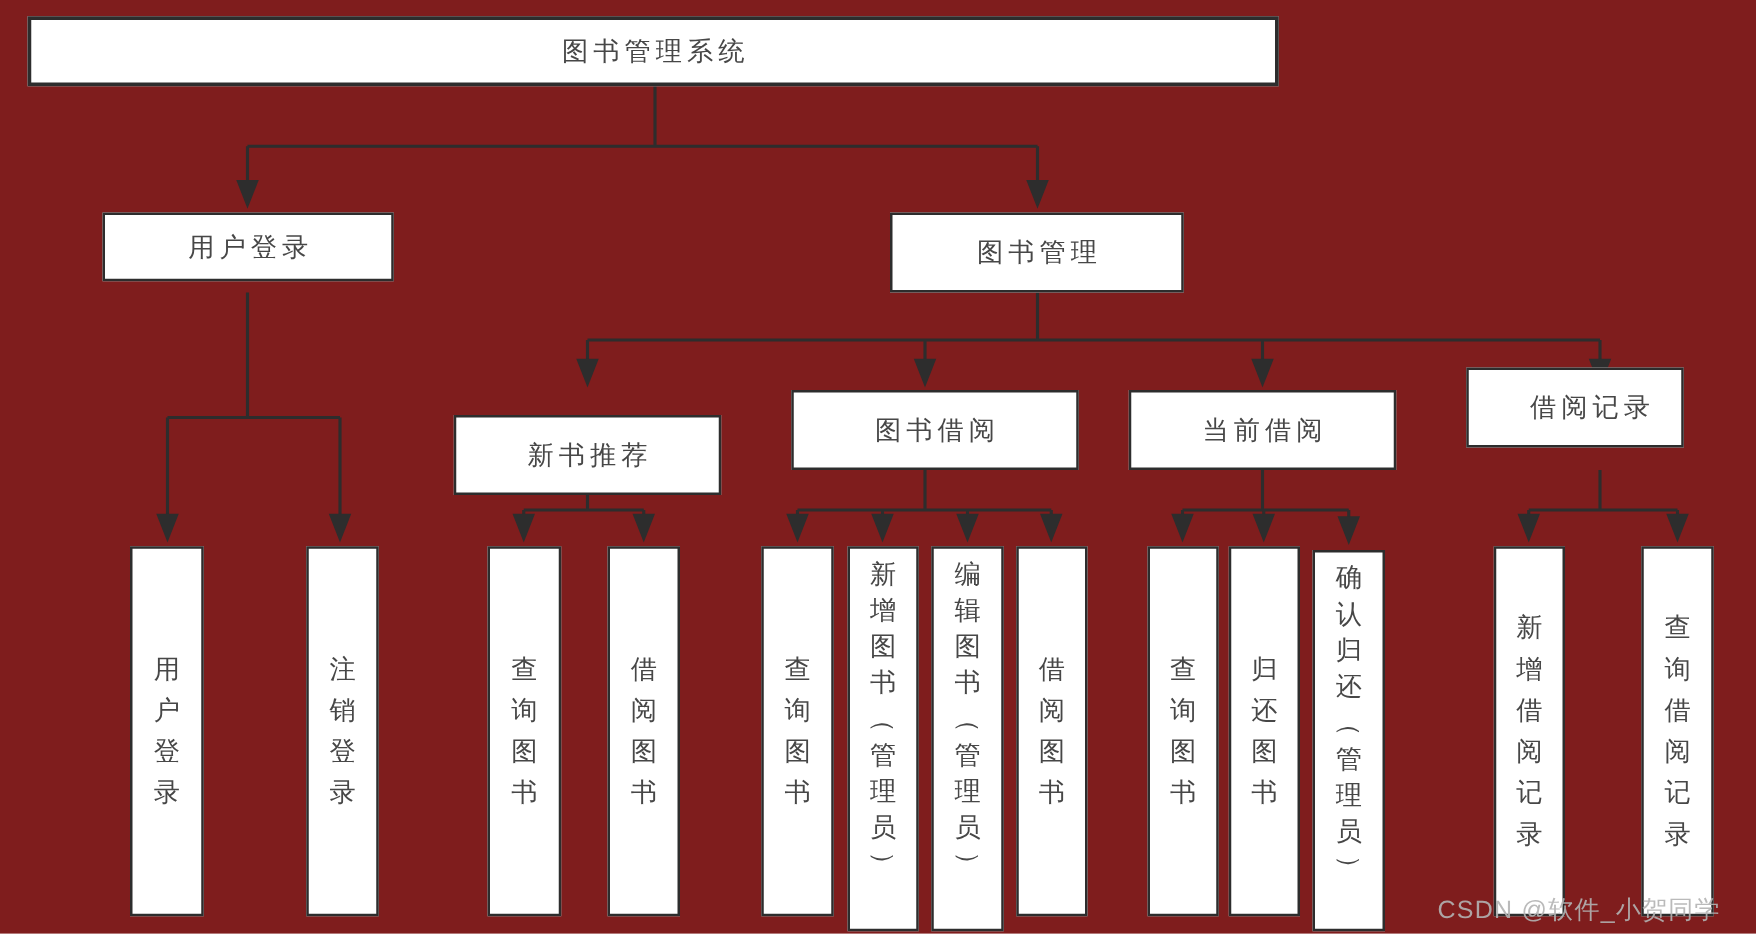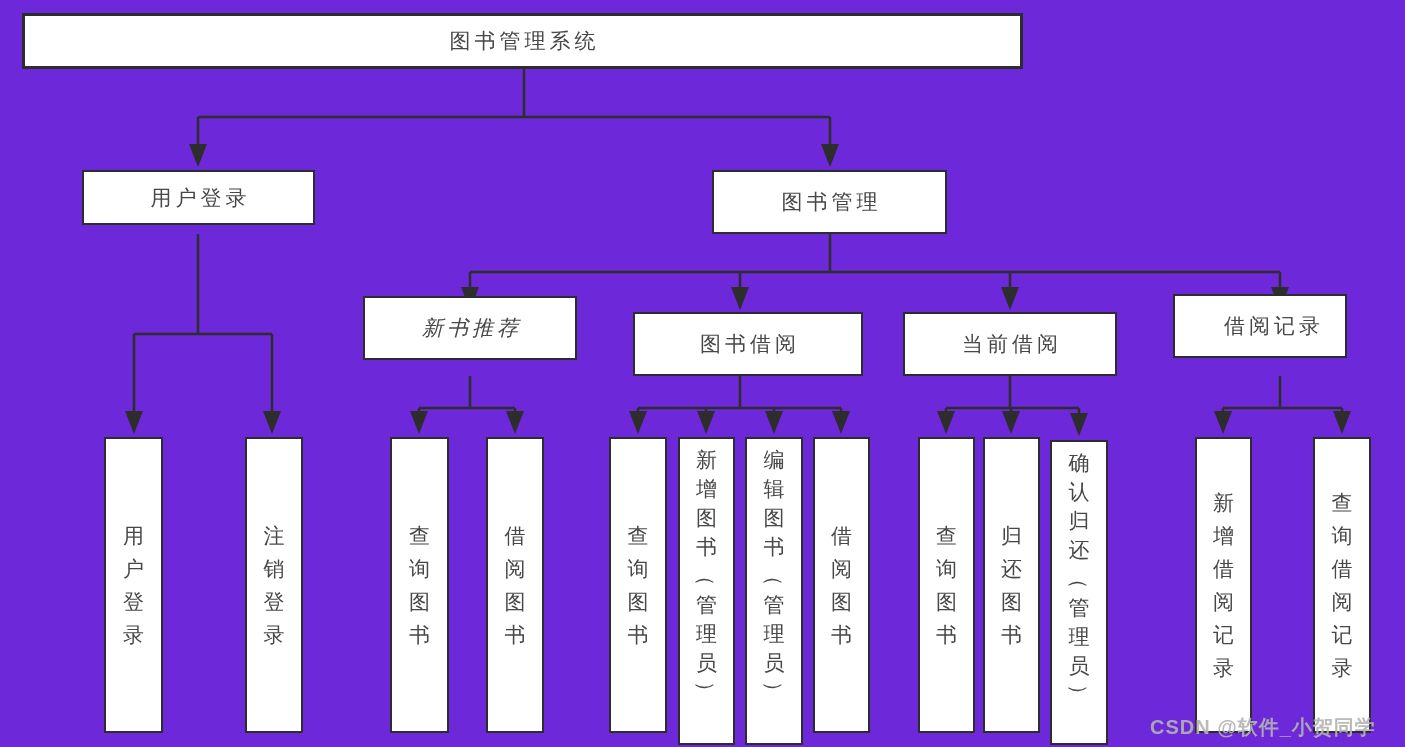--- a/index.html
+++ b/index.html
@@ -1,20 +1,20 @@
 <!DOCTYPE html>
 <html><head>
 <meta charset="utf-8">
 <style>
   html, body { margin: 0; padding: 0; background: #ffffff; }
   .canvas {
     position: relative;
     width: 1405px;
     height: 747px;
-    background: #6d28d9;
+    background: #7f1d1d;
     font-family: "Liberation Sans", sans-serif;
     overflow: hidden;
   }
   svg.connectors {
     position: absolute;
     left: 0; top: 0;
     width: 1405px; height: 747px;
     pointer-events: none;
   }
   .node {
@@ -50,21 +50,21 @@
     padding-top: 10px;
     gap: 8px;
   }
   .vtext span { display: block; line-height: 1; }
   .vtext span.rot { transform: rotate(90deg); }
 
   
   #root-box   { left: 22px;  top: 13px;  width: 1001px; height: 56px; }
   #n-user     { left: 82px;  top: 170px; width: 233px;  height: 55px; }
   #n-bookmgmt { left: 712px; top: 170px; width: 235px;  height: 64px; align-items: center; }
-  #n-newbook  { left: 363px; top: 296px; width: 214px;  height: 64px; font-style: italic; }
+  #n-newbook  { left: 363px; top: 332px; width: 214px;  height: 64px; }
   #n-bookborrow { left: 633px; top: 312px; width: 230px; height: 64px; }
   #n-current  { left: 903px; top: 312px; width: 214px;  height: 64px; }
   #n-records  { left: 1173px; top: 294px; width: 174px; height: 64px; padding-left: 24px; }
 
   .leaf { top: 437px; height: 296px; }
   #l-a1 { left: 104px; width: 59px; }
   #l-a2 { left: 245px; width: 58px; }
   #l-b1 { left: 390px; width: 59px; }
   #l-b2 { left: 486px; width: 58px; }
   #l-c1 { left: 609px; width: 58px; }
@@ -80,21 +80,20 @@
   .watermark {
     position: absolute;
     left: 1150px;
     top: 714px;
     font-size: 20px;
     color: #b3b3b3;
     letter-spacing: 1px;
     white-space: nowrap;
     z-index: 20;
     opacity: 0.9;
-    font-weight: bold;
   }
 </style>
 </head>
 <body>
 
 <div class="canvas">
 
   <svg class="connectors" viewBox="0 0 1405 747" xmlns="http://www.w3.org/2000/svg">
     <g stroke="#2d2d2d" stroke-width="2.5" fill="none">
 

